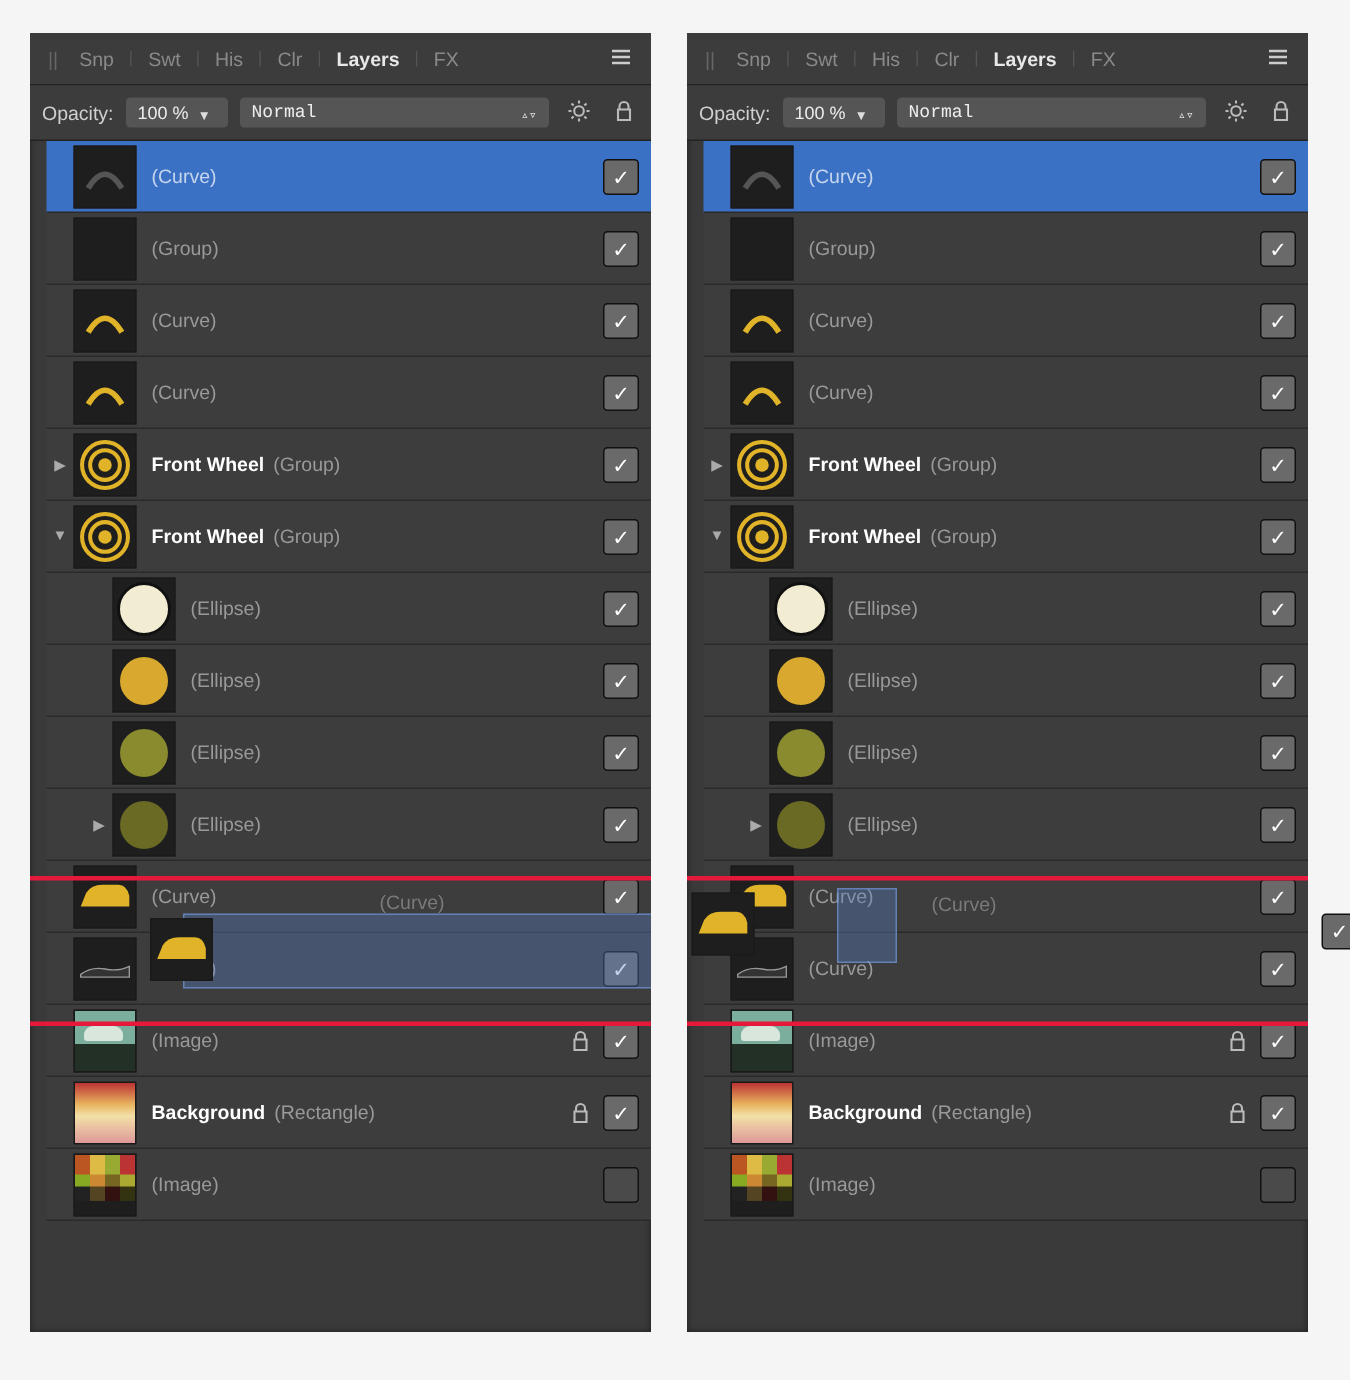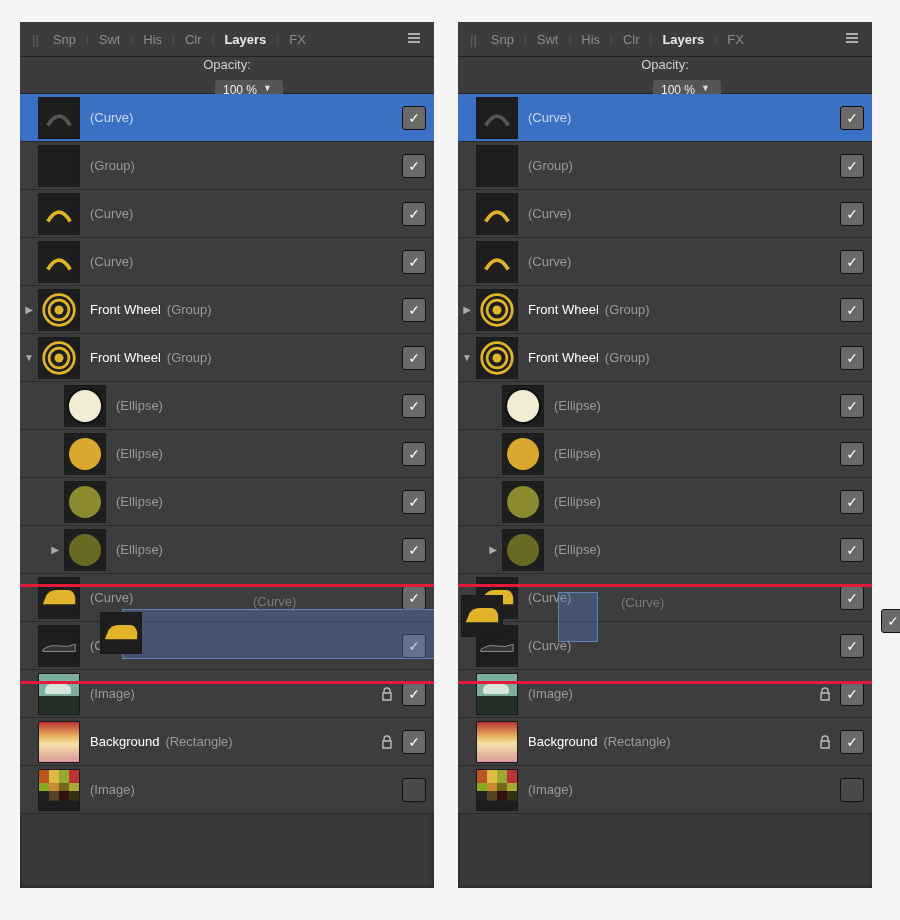--- a/index.html
+++ b/index.html
@@ -44,33 +44,33 @@
     cursor:pointer;white-space:nowrap;
   }
   .tabbar .tab.active{color:var(--tab-active);font-weight:600;}
   .tabbar .sep{color:#555;padding:0 2px;font-size:11px;}
   .tabbar .spacer{flex:1;}
   .tabbar .menu-icon{padding:4px 6px;color:#bbb;}
   
   .opts{
     display:flex;align-items:center;height:36px;
     border-bottom:1px solid #222;background:#3c3c3c;
-    padding:0 8px;gap:8px;font-size:13px;flex-direction:column;
+    padding:0 8px;gap:8px;font-size:13px;
   }
   .opts .label{color:#d0d0d0;}
   .opts .field{
     background:#555;border-radius:3px;padding:3px 8px;
-    display:flex;align-items:flex-start;gap:6px;min-width:52px;
-    color:#eee;font-size:12px;margin-left:44px;
+    display:flex;align-items:flex-end;gap:6px;min-width:52px;
+    color:#eee;font-size:12px;
   }
   .opts .field.wide{flex:1;min-width:120px;justify-content:space-between;font-family:Liberation Mono, monospace;}
   .opts .caret-down{font-size:9px;color:#ddd;}
   .opts .gear,.opts .lock{color:#bbb;padding:2px 4px;}
   
-  .layers{flex:1;overflow:hidden;position:relative;}
+  .layers{flex:1;overflow:hidden;position:relative;padding-left:11px;}
   .row{
     display:flex;align-items:center;height:48px;
     border-bottom:1px solid var(--row-border);
     background:var(--row);position:relative;
     box-sizing:border-box;
   }
   .row.selected{background:var(--select);color:#fff;}
   .row .indent{display:flex;align-items:center;}
   .row .indent .sp{width:26px;height:48px;}
   .row .expand{
@@ -79,21 +79,21 @@
   }
   .row .thumb{
     width:40px;height:40px;border:1px solid #1a1a1a;
     background:#1e1e1e;margin-right:10px;flex-shrink:0;
     display:flex;align-items:center;justify-content:center;
     position:relative;overflow:hidden;
   }
   .row .title{
     display:flex;align-items:baseline;gap:6px;flex:1;min-width:0;
   }
-  .row .title .name{color:var(--text-bright);font-weight:400;}
+  .row .title .name{color:var(--text-bright);font-weight:700;}
   .row .title .type{color:var(--text-dim);}
   .row.selected .title .type{color:rgba(255,255,255,.7);}
   .row .tail{
     display:flex;align-items:center;gap:6px;padding-right:8px;
   }
   .lockslot{width:18px;display:flex;justify-content:center;color:#aaa;}
   .vis{
     width:22px;height:22px;border:1px solid #111;border-radius:3px;
     background:#6a6a6a;display:flex;align-items:center;justify-content:center;
     color:#fff;font-size:14px;

